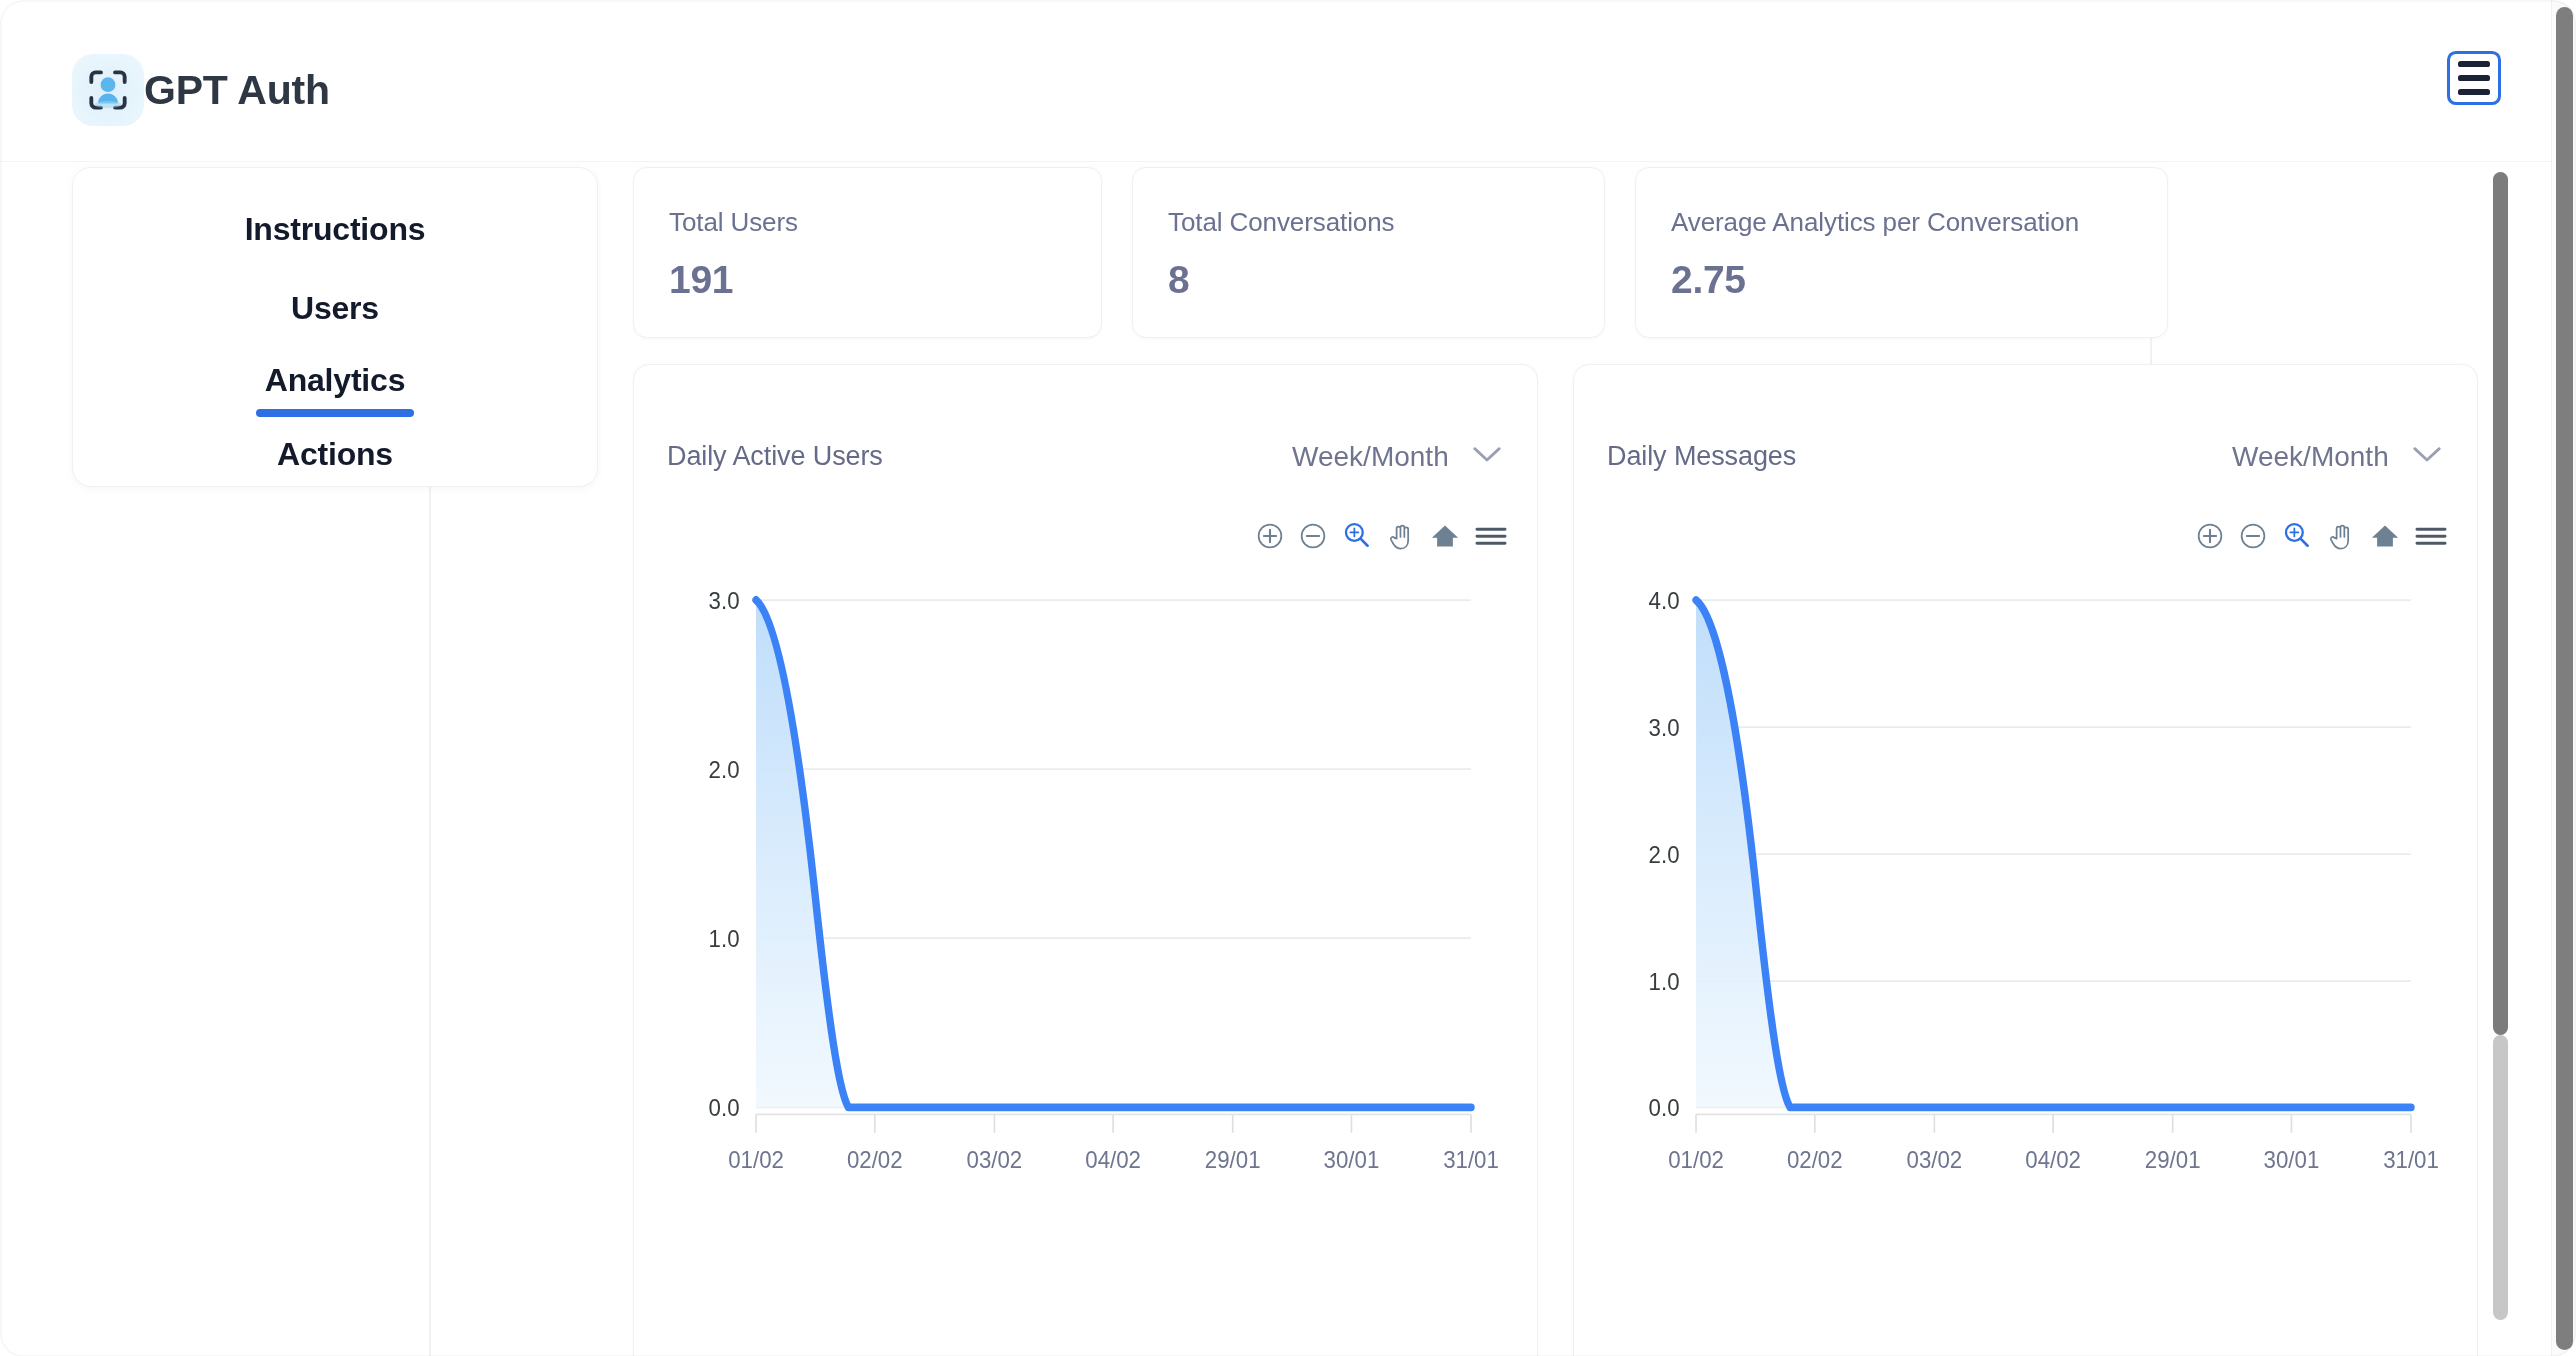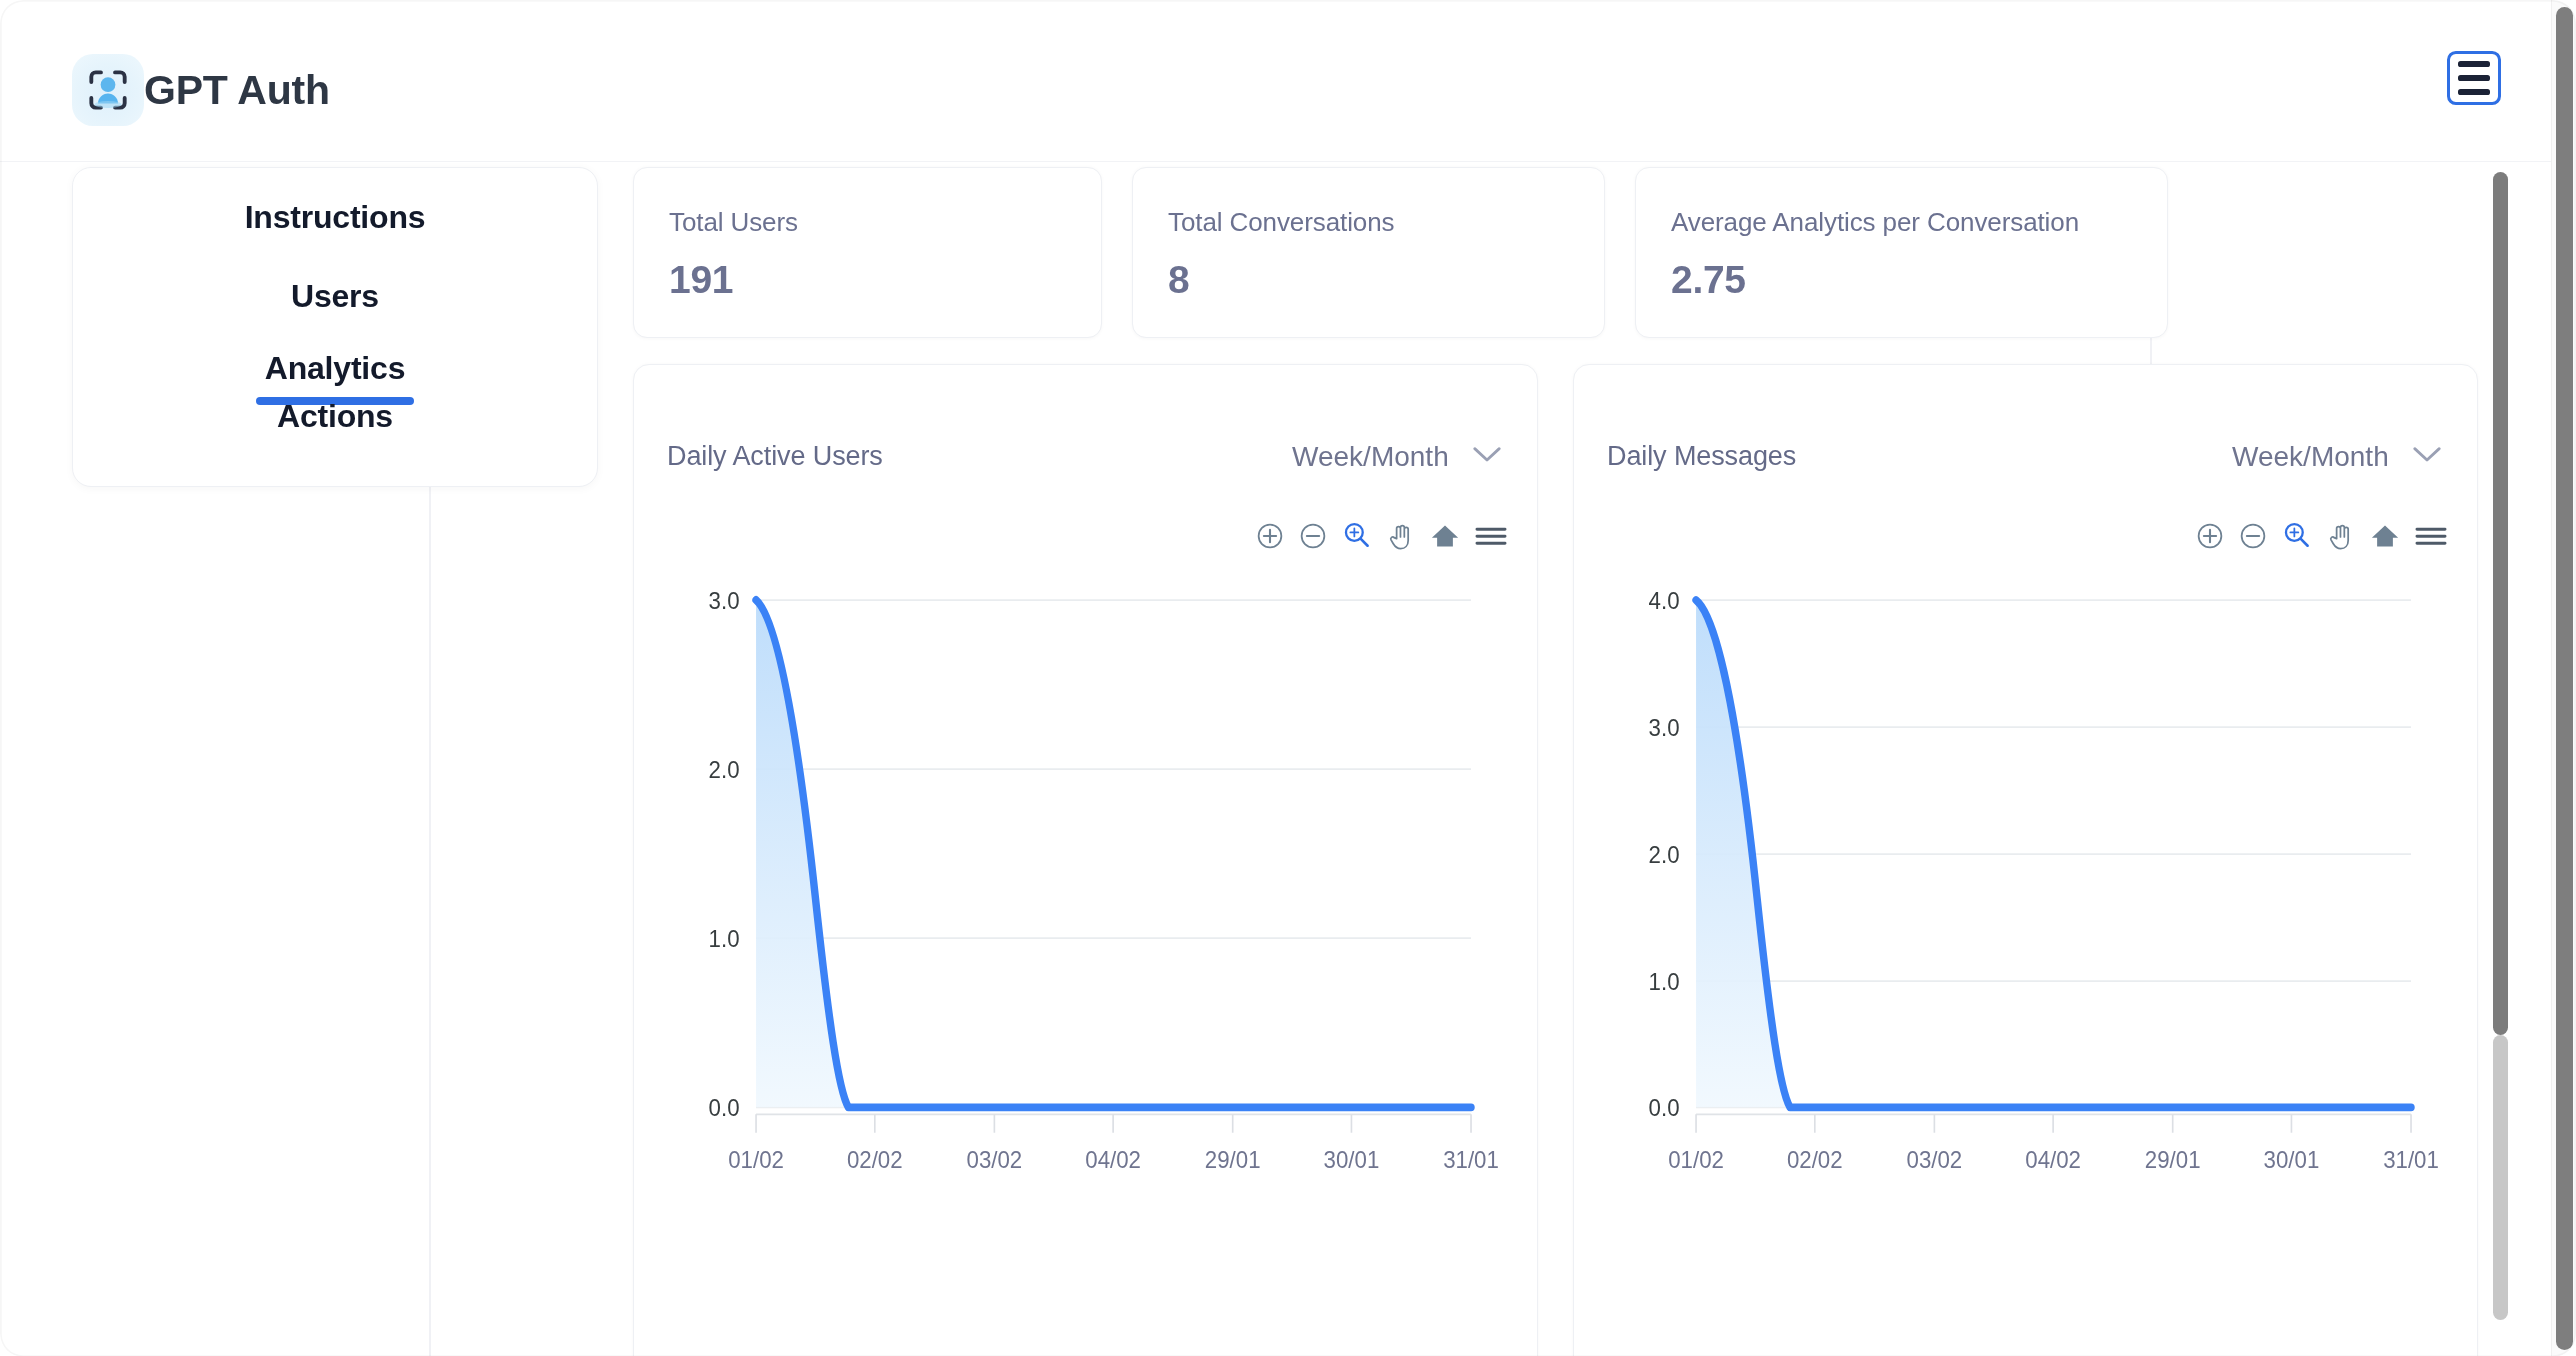--- a/index.html
+++ b/index.html
@@ -93,36 +93,36 @@
     width: 526px;
     height: 320px;
     background: #ffffff;
     border: 1.8px solid #eef0f4;
     border-radius: 19px;
     box-shadow: 0 1.8px 8.8px rgba(16,24,40,0.035);
     z-index: 25;
     display: flex;
     flex-direction: column;
     align-items: center;
-    padding-top: 7px;
+    padding-top: 19px;
   }
   .nav-item {
     position: relative;
     font-size: 32px;
     font-weight: 600;
     color: #131a2b;
     letter-spacing: -0.2px;
     cursor: pointer;
     text-align: center;
     padding: 5.3px 8.8px;
   }
   .nav-item.i0 { margin-top: 19px; }
   .nav-item.i1 { margin-top: 31px; }
   .nav-item.i2 { margin-top: 24.5px; }
-  .nav-item.i3 { }
+  .nav-item.i3 { margin-top: 26px; }
   .nav-underline {
     position: absolute;
     left: 0; right: 0;
     bottom: -12.3px;
     height: 8px;
     border-radius: 4.4px;
     background: #2f6fe4;
   }
 
   

